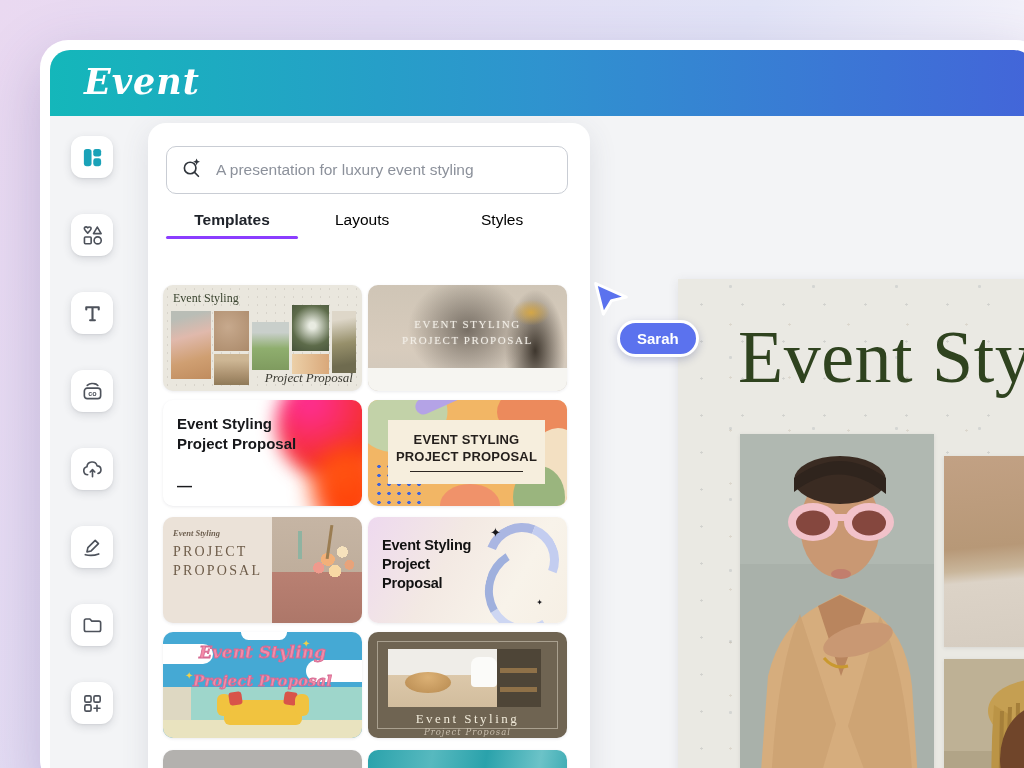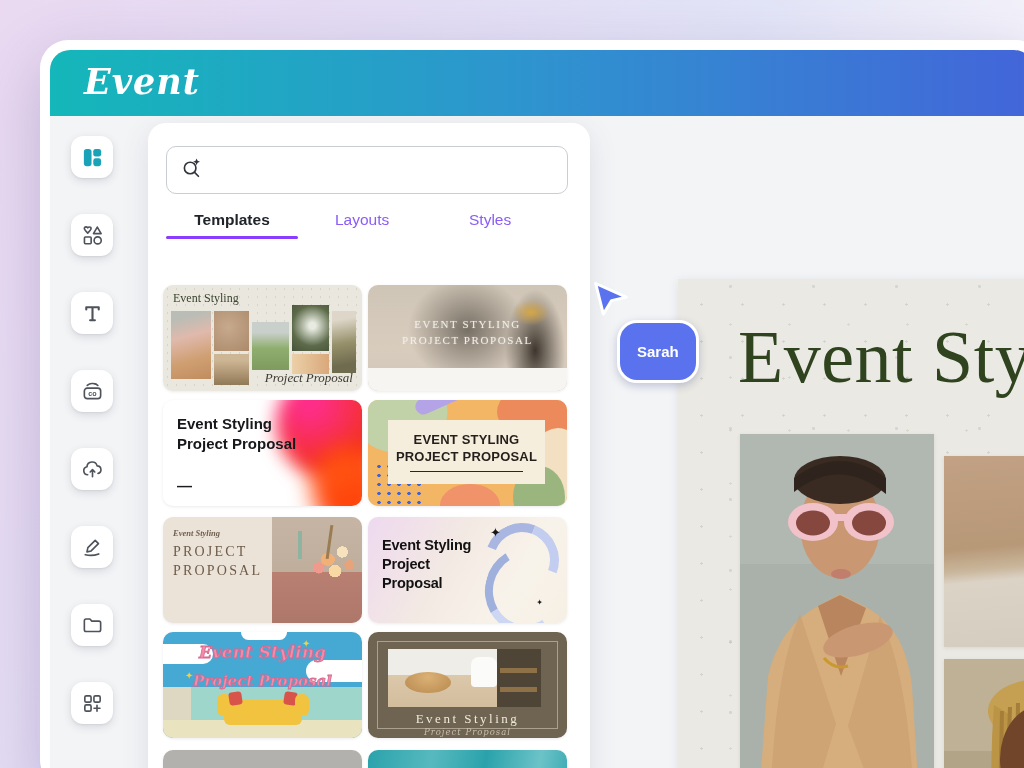--- a/index.html
+++ b/index.html
@@ -21,21 +21,21 @@
   .tile svg{display:block;}
 
   
   .panel{position:absolute;left:98px;top:7px;width:442px;bottom:-30px;background:#fff;border-radius:18px;
     box-shadow:0 8px 28px rgba(70,75,100,.13);}
   .search{position:absolute;left:18px;right:22px;top:23px;height:48px;border:1.5px solid #c9cdd4;
     border-radius:10px;display:flex;align-items:center;gap:11px;padding:0 14px;box-sizing:border-box;background:#fff;}
   .search input{border:none;outline:none;background:transparent;flex:1;font-size:15.5px;color:#3a3f47;
     font-family:"Liberation Sans",sans-serif;}
   .search input::placeholder{color:#8c919b;}
-  .tab{position:absolute;top:88px;font-size:15.5px;color:#8b5cf6;cursor:pointer;}
+  .tab{position:absolute;top:88px;font-size:15.5px;color:#000000;cursor:pointer;}
   .tab.active{font-weight:700;color:#20242b;}
   .tab-underline{position:absolute;left:18px;top:113px;width:132px;height:3px;background:#8b3dff;border-radius:2px;}
 
   
   .card{position:absolute;width:199px;height:106px;border-radius:10px;overflow:hidden;cursor:pointer;
     box-shadow:0 1px 3px rgba(60,60,80,.10);}
   .r1{top:162px}.r2{top:277px}.r3{top:394px}.r4{top:509px}.r5{top:627px}
   .colA{left:15px}.colB{left:220px}
 
   .c1{background-color:#eae7de;background-image:radial-gradient(rgba(130,125,115,.18) .8px,transparent 1px);background-size:9px 8px;}
@@ -142,21 +142,21 @@
     font-size:13px;letter-spacing:2.5px;color:#f0ead9;}
   .c8 .t2{position:absolute;left:0;right:0;top:95px;text-align:center;font-family:"DejaVu Serif",serif;
     font-style:italic;font-size:8.5px;letter-spacing:1px;color:#c9bfae;}
 
   .c9{background:#b3b1ae;}
   .c10{background:linear-gradient(100deg,#2aa2ab 0%,#57b9bf 30%,#2aa2ab 55%,#6cc3c8 80%,#2aa2ab 100%);}
 
   
   .cursor{position:absolute;left:541px;top:164px;z-index:30;}
   .pill{position:absolute;left:567px;top:204px;z-index:30;background:#5b72ee;color:#fff;font-weight:700;
-    font-size:15px;padding:20px 17px;border-radius:20px;border:3px solid #fff;
+    font-size:15px;padding:7px 17px;border-radius:20px;border:3px solid #fff;
     box-shadow:0 3px 8px rgba(40,50,120,.25);}
 
   
   .canvas{position:absolute;left:628px;top:163px;width:420px;height:640px;
     background-color:#eae9e3;background-image:
       radial-gradient(rgba(120,125,130,.22) 1px,transparent 1.4px),
       radial-gradient(rgba(160,140,110,.20) 1px,transparent 1.4px),
       radial-gradient(rgba(100,110,125,.16) 1.4px,transparent 1.8px);
     background-size:41px 37px,59px 53px,83px 71px;background-position:3px 7px,23px 19px,11px 43px;
     box-shadow:0 2px 10px rgba(60,60,80,.10);}
@@ -251,25 +251,26 @@
         </div>
       </div>
 
       <div class="panel">
         <div class="search">
           <span><svg width="22" height="22" viewBox="0 0 24 24" fill="none">
                 <circle cx="10" cy="12" r="6.3" stroke="#30353c" stroke-width="1.8"></circle>
                 <line x1="14.8" y1="16.8" x2="19" y2="21" stroke="#30353c" stroke-width="1.8" stroke-linecap="round"></line>
                 <path d="M17 1.5 18.1 4.1 20.7 5.2 18.1 6.3 17 8.9 15.9 6.3 13.3 5.2 15.9 4.1Z" fill="#30353c"></path>
               </svg></span>
+          <input type="text" placeholder="A presentation for luxury event styling" style="">
         </div>
 
         <div class="tab active" style="left:18px;width:132px;text-align:center">Templates</div>
         <div class="tab" style="left:187px">Layouts</div>
-        <div class="tab" style="left:321px">Styles</div>
+        <div class="tab" style="left:333px">Styles</div>
         <div class="tab-underline"></div>
 
         <div class="card c1 r1 colA">
           <div class="ph p1"></div>
           <div class="ph p2"></div>
           <div class="ph p3"></div>
           <div class="ph p4"></div>
           <div class="ph p5"></div>
           <div class="ph p6"></div>
           <div class="ph p7"></div>

